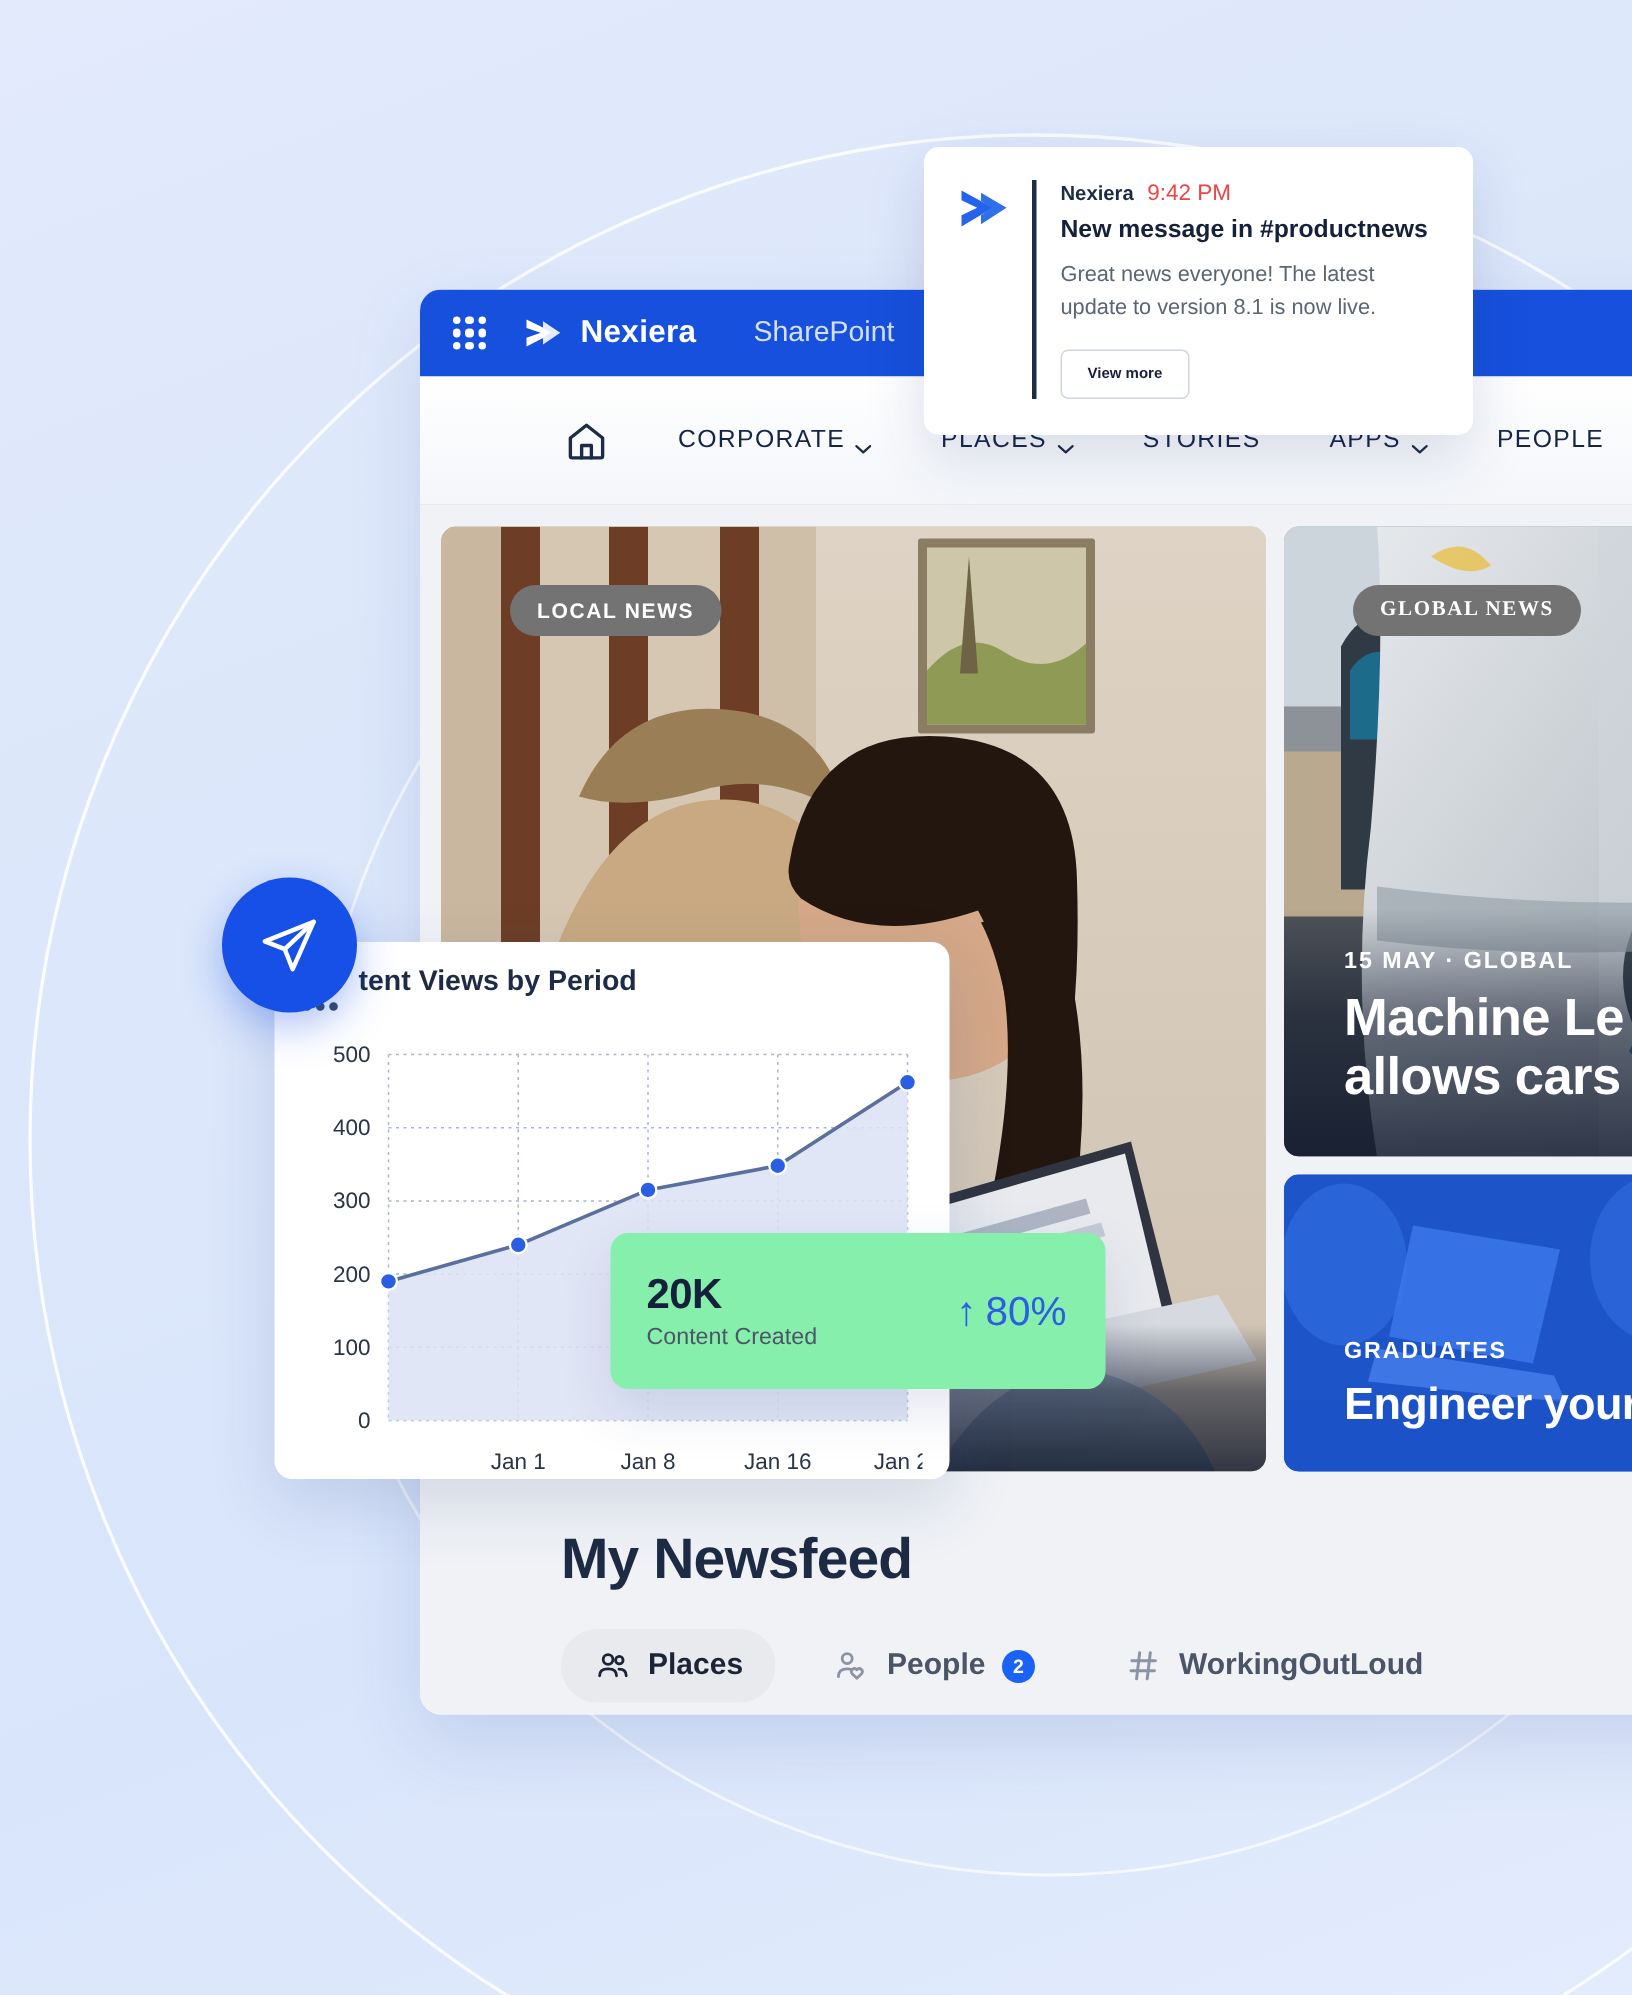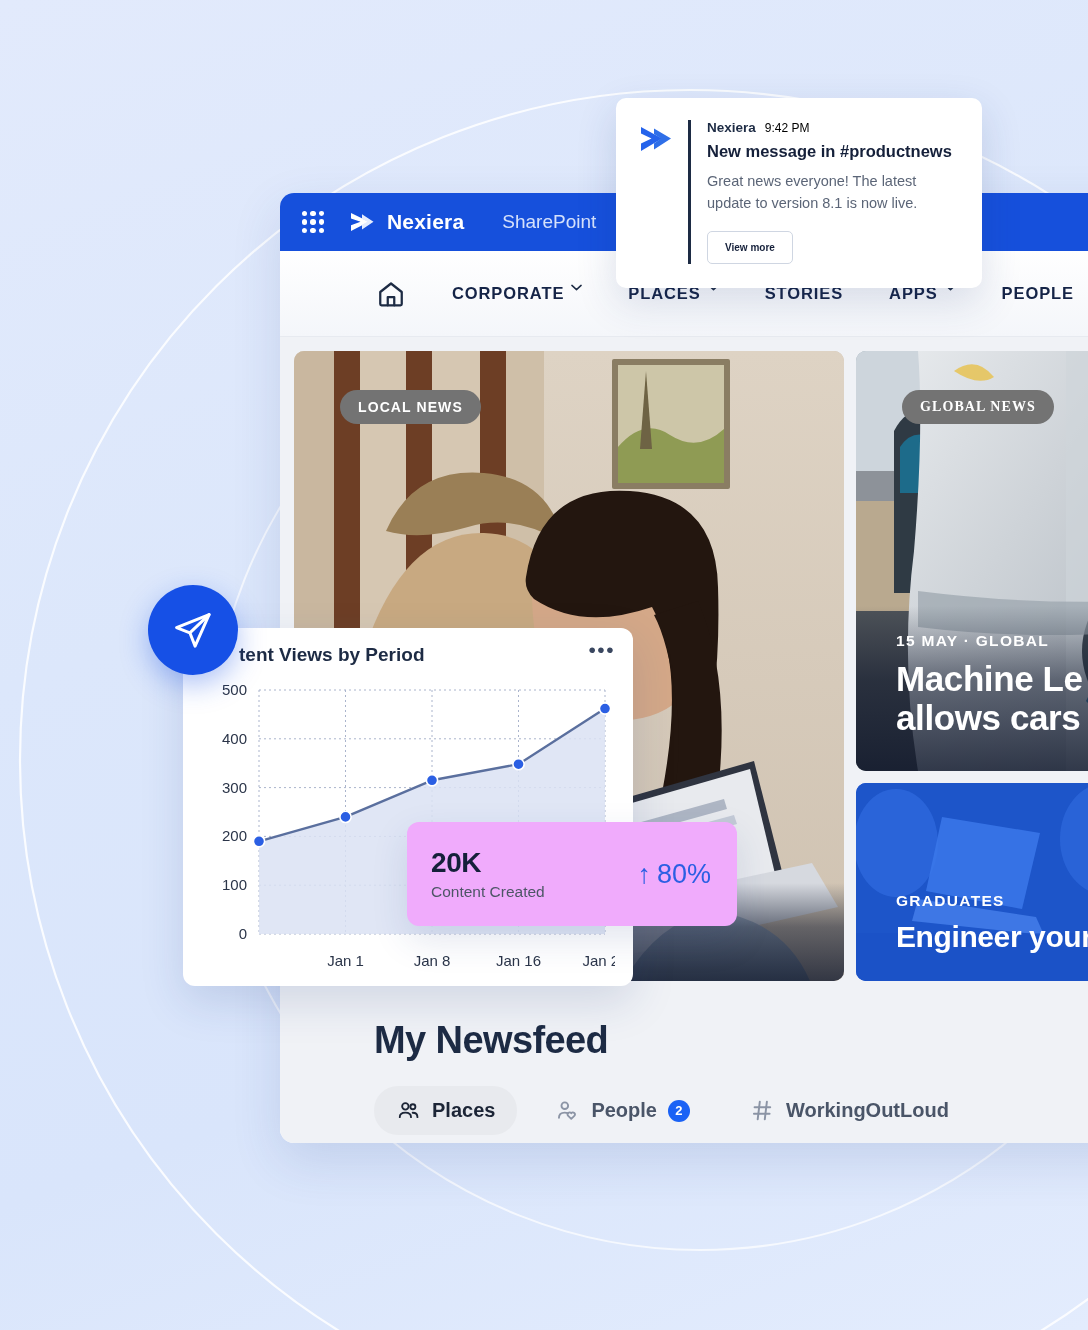--- a/index.html
+++ b/index.html
@@ -50,22 +50,22 @@
   .nav-row {
     height: 86px;
     background: linear-gradient(180deg,#ffffff 0%, #f4f6fa 100%);
     display: flex; align-items: center;
     padding-left: 96px;
     gap: 46px;
     border-bottom: 1px solid #e7eaf0;
   }
   .nav-home { width: 30px; height: 30px; }
   .nav-item {
-    display: flex; align-items: flex-start; gap: 7px;
-    color: #152447; font-size: 16.5px; font-weight: 700;
+    display: flex; align-items: flex-end; gap: 7px;
+    color: #152447; font-size: 16.5px; font-weight: 400;
     letter-spacing: .9px; white-space: nowrap;
     cursor: pointer;
   }
   .chev { width: 11px; height: 7px; display:block; }
 
   
   .content {
     background: #f0f2f6;
     padding: 14px 0 0 0;
     height: calc(100% - 144px);
@@ -131,50 +131,50 @@
     background: #fff; border-radius: 10px;
     box-shadow: 0 14px 40px rgba(30,55,120,0.16);
     padding: 22px 24px 24px 22px;
     display: flex; gap: 14px;
     z-index: 30;
   }
   .toast-logo { width: 36px; height: 30px; flex: none; margin-top: 4px; }
   .toast-body { border-left: 3px solid #1d2b44; padding-left: 16px; }
   .toast-meta { display: flex; align-items: baseline; gap: 9px; margin-bottom: 7px; }
   .toast-app { font-size: 13.5px; font-weight: 700; color: #1d2b44; }
-  .toast-time { font-size: 12px; color: #000000; }
+  .toast-time { font-size: 15px; color: #ef4444; }
   .toast-title { font-size: 16.5px; font-weight: 700; color: #15203a; margin-bottom: 10px; }
   .toast-text { font-size: 14.5px; color: #5b6577; line-height: 1.5; }
   .toast-btn {
     margin-top: 16px;
     background: #fff; border: 1px solid #cfd6e2;
     border-radius: 5px; padding: 10px 17px;
     font-size: 10px; font-weight: 700; color: #15203a;
     font-family: inherit; cursor: pointer;
   }
 
   
   .chart-card {
     position: absolute; left: 183px; top: 628px;
     width: 450px; height: 358px;
     background: #fff; border-radius: 12px;
     box-shadow: 0 16px 44px rgba(35,60,130,0.15);
     z-index: 20;
     padding: 16px 18px 8px 18px;
   }
-  .chart-head { display: flex; align-items: flex-start; justify-content: space-between; }
+  .chart-head { display: flex; align-items: flex-start; justify-content: space-between; flex-direction: column; }
   .chart-title { font-size: 19px; font-weight: 600; color: #1d2b44; padding-left: 38px; }
   .dots { color: #3a4760; font-size: 21px; letter-spacing: 1.5px; line-height: .6; cursor: pointer; }
   .chart-plot { position: relative; margin-top: 12px; height: 300px; }
 
   
   .stat-card {
     position: absolute; left: 407px; top: 822px;
     width: 330px; height: 104px;
-    background: #f0abfc; border-radius: 12px;
+    background: #86efac; border-radius: 12px;
     box-shadow: 0 14px 36px rgba(35,60,130,0.13);
     z-index: 25;
     display: flex; align-items: center; justify-content: space-between;
     padding: 0 26px 0 24px;
   }
   .stat-num { font-size: 28px; font-weight: 700; color: #15203a; letter-spacing: -.4px; }
   .stat-lbl { font-size: 15.5px; color: #4d5666; margin-top: 4px; }
   .stat-delta { font-size: 27px; font-weight: 500; color: #2b5fe3; display: flex; align-items: center; gap: 6px; }
 
   

